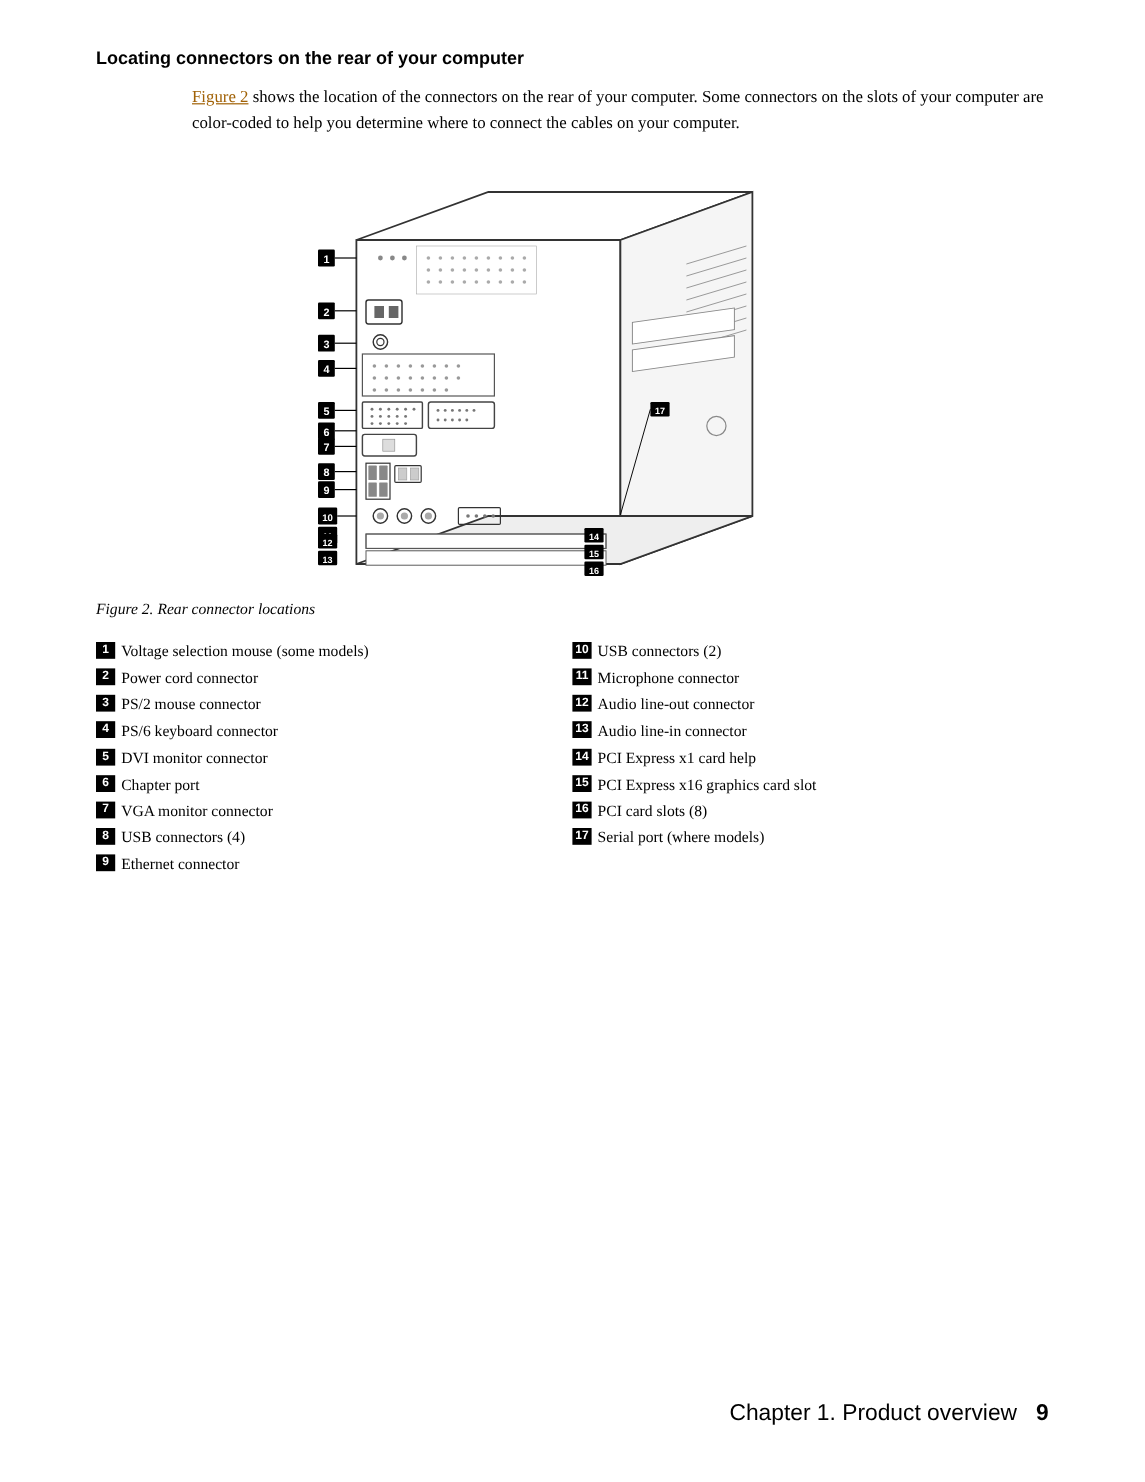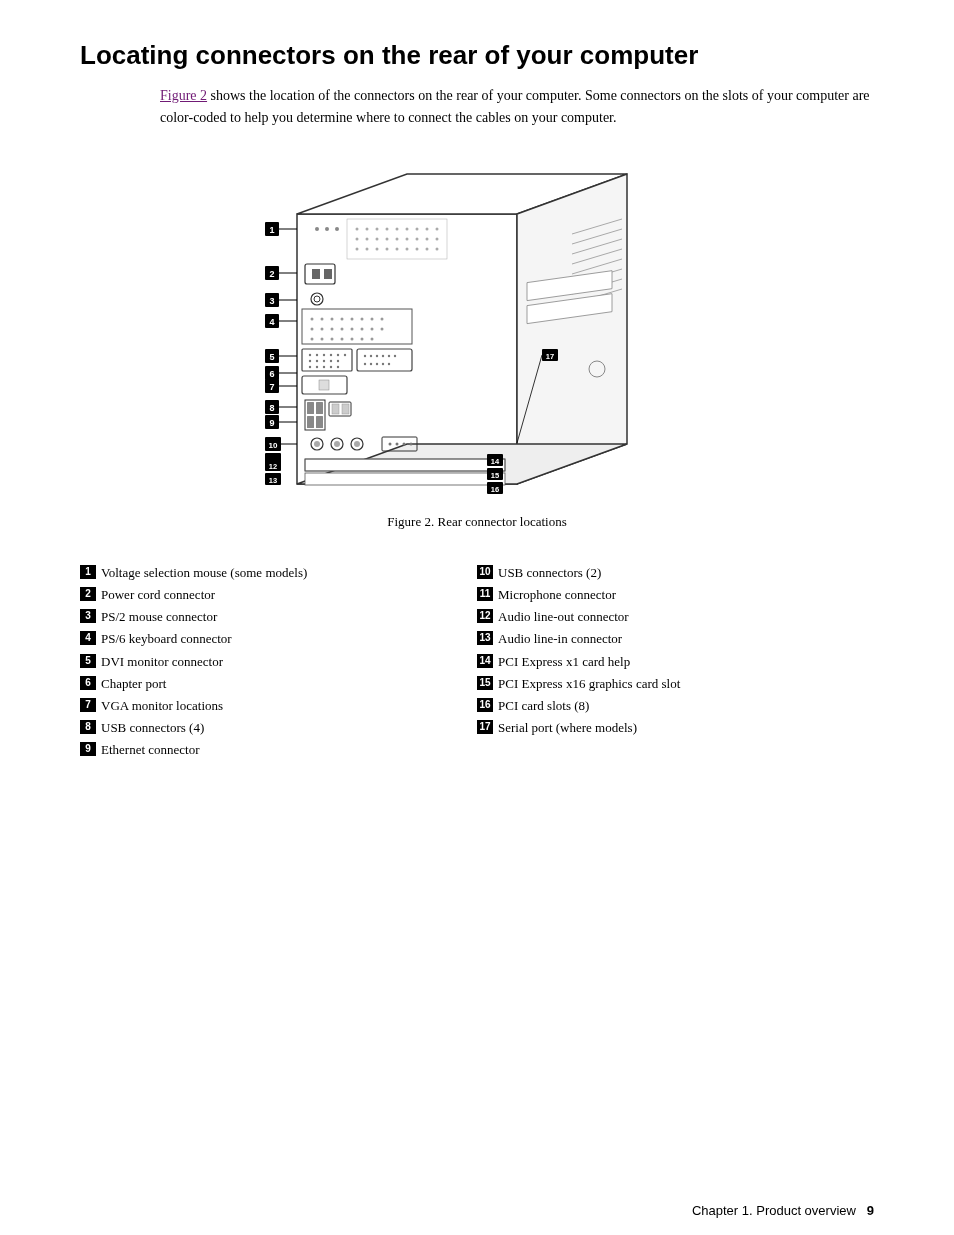--- a/index.html
+++ b/index.html
@@ -6,44 +6,45 @@
     body {
       background: #fff;
       font-family: 'Times New Roman', Times, serif;
       font-size: 14px;
       color: #000;
       width: 954px;
       min-height: 1235px;
       padding: 40px 80px 40px 80px;
     }
     h1.section-title {
-      font-size: 26px;
+      font-size: 15px;
       font-weight: bold;
       margin-bottom: 14px;
       font-family: Arial, sans-serif;
     }
     .intro-text {
       margin-left: 80px;
       margin-bottom: 24px;
       font-size: 14px;
       line-height: 1.6;
     }
     .intro-text a {
-      color: #701a75;
+      color: #a16207;
       text-decoration: underline;
     }
     .figure-container {
       display: flex;
       justify-content: center;
       margin-bottom: 10px;
     }
     .figure-caption {
-      text-align: center;
+      text-align: left;
+      font-style: italic;
       font-size: 13px;
-      margin-bottom: 34px;
+      margin-bottom: 18px;
     }
     
     .diagram-wrapper {
       position: relative;
       width: 560px;
       height: 350px;
     }
     
     .legend-section {
       display: flex;
@@ -73,23 +74,23 @@
       margin-right: 5px;
       margin-top: 1px;
       flex-shrink: 0;
       font-family: Arial, sans-serif;
     }
     .legend-text {
       font-size: 13px;
     }
     .page-footer {
       position: fixed;
-      bottom: 17px;
+      bottom: 46px;
       right: 80px;
-      font-size: 13px;
+      font-size: 19px;
       font-family: Arial, sans-serif;
     }
 
     
     .diagram-svg {
       width: 560px;
       height: 350px;
     }
   </style>
 </head>
@@ -358,21 +359,21 @@
       <div class="legend-item">
         <span class="legend-num">5</span>
         <span class="legend-text">DVI monitor connector</span>
       </div>
       <div class="legend-item">
         <span class="legend-num">6</span>
         <span class="legend-text">Chapter port</span>
       </div>
       <div class="legend-item">
         <span class="legend-num">7</span>
-        <span class="legend-text">VGA monitor locations</span>
+        <span class="legend-text">VGA monitor connector</span>
       </div>
       <div class="legend-item">
         <span class="legend-num">8</span>
         <span class="legend-text">USB connectors (4)</span>
       </div>
       <div class="legend-item">
         <span class="legend-num">9</span>
         <span class="legend-text">Ethernet connector</span>
       </div>
     </div>

